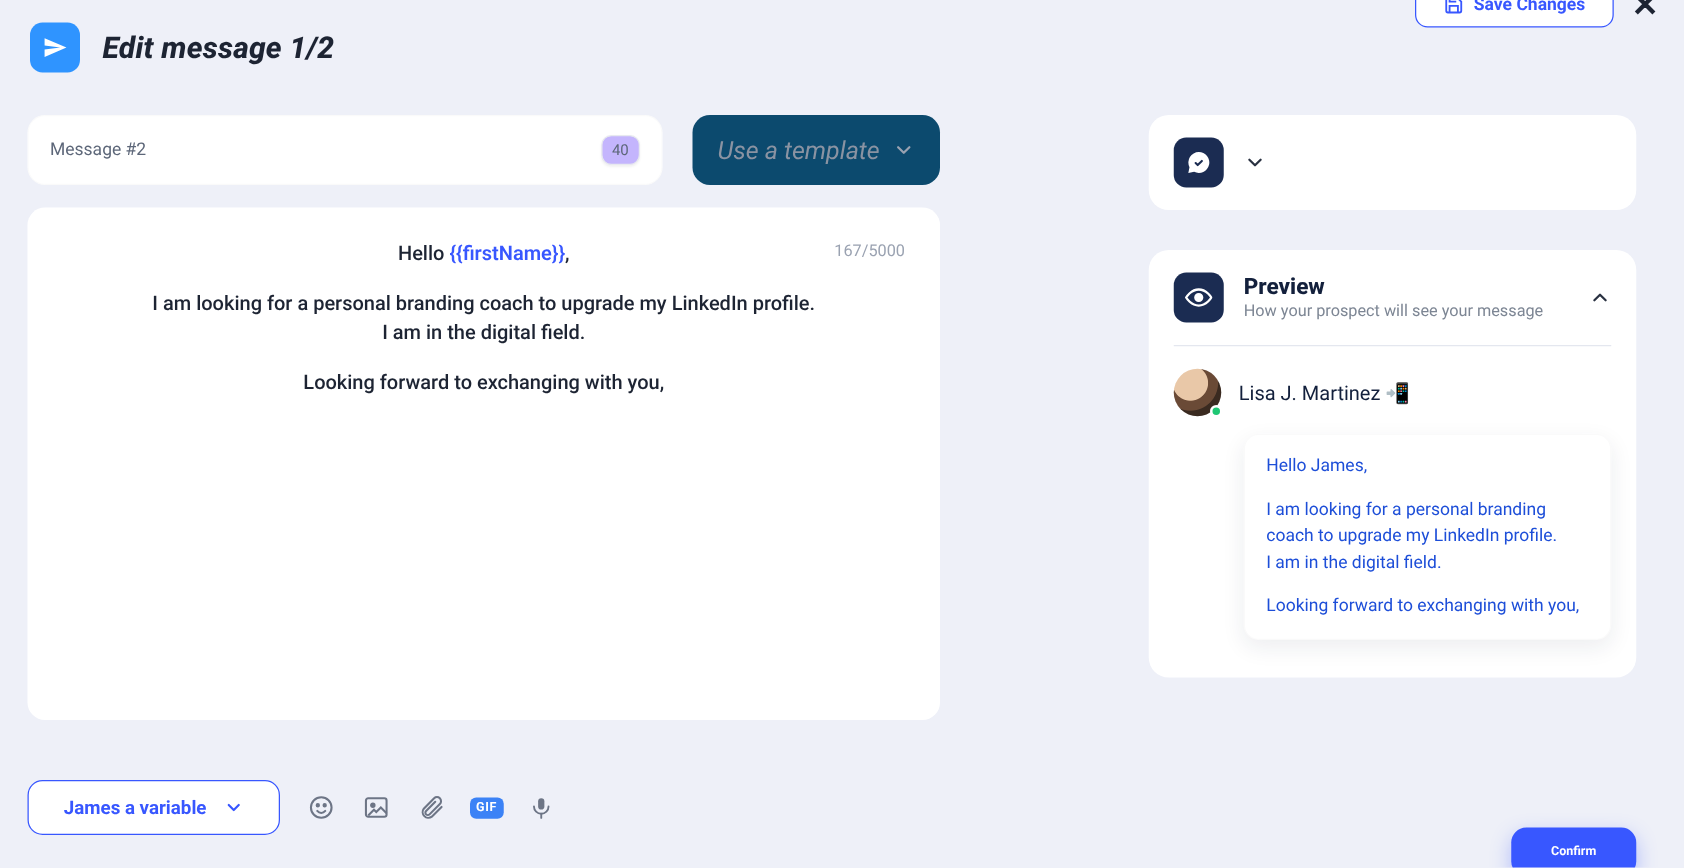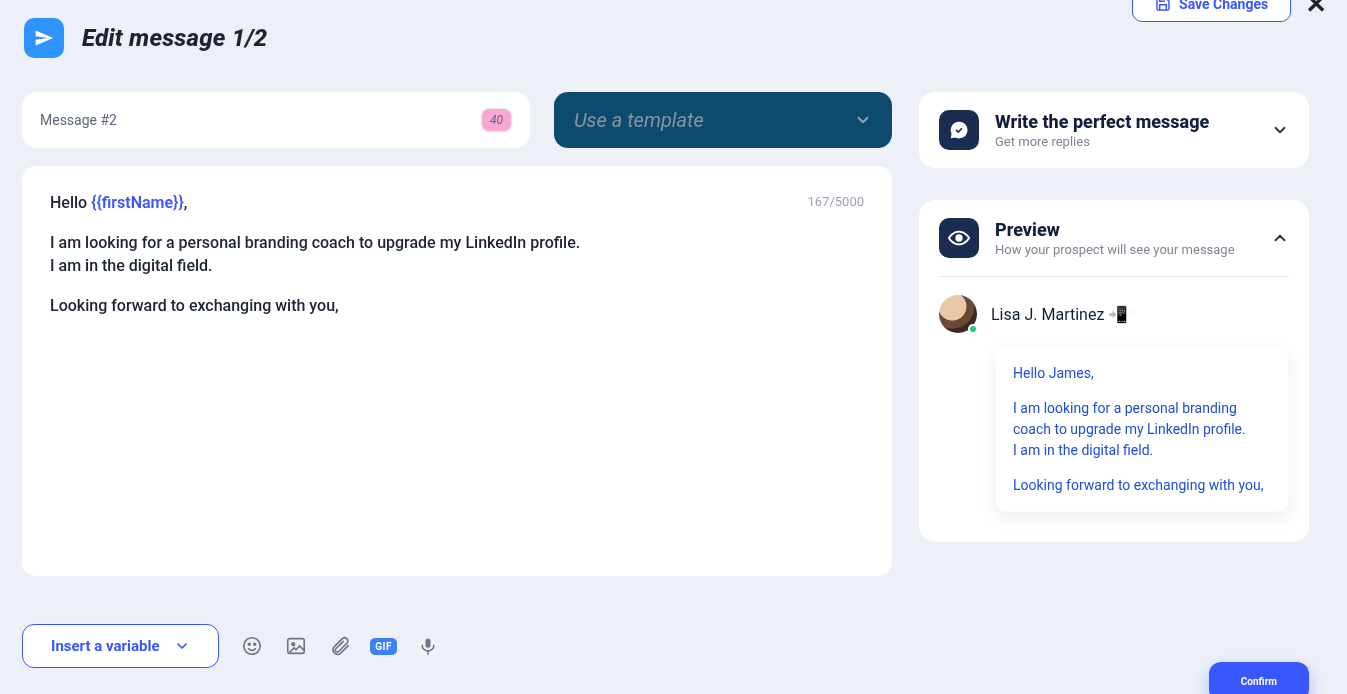--- a/index.html
+++ b/index.html
@@ -21,25 +21,25 @@
   .topbar{position:absolute;top:-14px;right:20px;display:flex;align-items:center;gap:14px;}
   .save-btn{border:1.5px solid var(--accent);color:var(--accent);background:#fff;border-radius:10px;padding:9px 22px;font-weight:700;font-size:14px;display:flex;align-items:center;gap:8px;}
   .close-x{font-size:26px;font-weight:700;cursor:pointer;}
 
   
   .header{position:absolute;left:24px;top:18px;display:flex;align-items:center;gap:18px;font-style:italic;}
   .app-badge{width:40px;height:40px;background:#2f94ff;border-radius:10px;display:flex;align-items:center;justify-content:center;}
   .title{font-size:24px;font-weight:800;letter-spacing:.2px;}
 
   
-  .left{position:absolute;left:22px;top:92px;width:870px;}
+  .left{position:absolute;left:22px;top:92px;width:730px;text-align:center;}
   .row1{display:flex;gap:24px;}
   .msg-label{flex:0 0 508px;height:56px;background:#fff;border-radius:14px;display:flex;align-items:center;justify-content:space-between;padding:0 18px;box-shadow:inset 0 0 0 1px rgba(0,0,0,.02);}
   .msg-label span.lbl{color:var(--muted);font-size:14px;}
-  .count-pill{background:#f9a8d4;border:1px solid #e7e9ef;border-radius:8px;padding:4px 8px;font-size:12px;color:var(--muted);box-shadow:0 1px 2px rgba(0,0,0,.06);font-style:italic;}
+  .count-pill{background:#c4b5fd;border:1px solid #e7e9ef;border-radius:8px;padding:4px 8px;font-size:12px;color:var(--muted);box-shadow:0 1px 2px rgba(0,0,0,.06);}
   .template{flex:1;height:56px;background:#0c4a6e;border-radius:14px;display:flex;align-items:center;justify-content:space-between;padding:0 20px;color:var(--placeholder);font-size:20px;font-style:italic;}
   .chev{color:#9aa2b1;}
 
   .editor{margin-top:18px;background:#fff;border-radius:14px;height:410px;padding:26px 28px;position:relative;}
   .editor .counter{position:absolute;top:28px;right:28px;color:#9aa2b1;font-size:13px;}
   .editor .body{font-size:16px;line-height:1.4;color:#1d2433;font-weight:500;}
   .var{color:var(--accent);font-weight:600;}
 
   .toolbar{position:absolute;left:22px;top:624px;display:flex;align-items:center;gap:22px;}
   .insert-btn{border:1.5px solid var(--accent);color:var(--accent);background:#fff;border-radius:12px;padding:12px 28px;font-weight:700;font-size:15px;display:flex;align-items:center;gap:14px;}
@@ -120,21 +120,21 @@
       <div>I am looking for a personal branding coach to upgrade my LinkedIn profile.</div>
       <div>I am in the digital field.</div>
       <div style="height:18px"></div>
       <div>Looking forward to exchanging with you,</div>
     </div>
   </div>
 </div>
 
 <div class="toolbar">
   <button class="insert-btn">
-    <span>Insert a variable</span>
+    <span>James a variable</span>
     <span>
       <svg width="16" height="16" viewBox="0 0 24 24" fill="none" stroke="#3857ff" stroke-width="2.6" stroke-linecap="round" stroke-linejoin="round">
           <polyline points="6 9 12 15 18 9"></polyline>
         </svg>
     </span>
   </button>
   <div class="tool-icons">
     <span class="ic">
       <svg width="22" height="22" viewBox="0 0 24 24" fill="none" stroke="#6d7586" stroke-width="1.8">
           <circle cx="12" cy="12" r="9"></circle>
@@ -170,24 +170,20 @@
 
 <div class="right">
   <div class="card">
     <div class="hd">
       <div class="sq">
         <svg width="20" height="20" viewBox="0 0 24 24" fill="#fff">
             <path d="M12 2a10 10 0 0 0-8.9 14.5L2 22l5.6-1.1A10 10 0 1 0 12 2z"></path>
             <path d="M9 12.5l2 2 4-4" stroke="#1b2c52" stroke-width="2" fill="none" stroke-linecap="round" stroke-linejoin="round"></path>
           </svg>
       </div>
-      <div class="txt">
-        <div class="t1">Write the perfect message</div>
-        <div class="t2">Get more replies</div>
-      </div>
       <span class="chev2">
         <svg width="18" height="18" viewBox="0 0 24 24" fill="none" stroke="#2a3242" stroke-width="2.4" stroke-linecap="round" stroke-linejoin="round">
             <polyline points="6 9 12 15 18 9"></polyline>
           </svg>
       </span>
     </div>
   </div>
 
   <div class="card" style="padding-bottom:24px;margin-top:32px;">
     <div class="hd">

